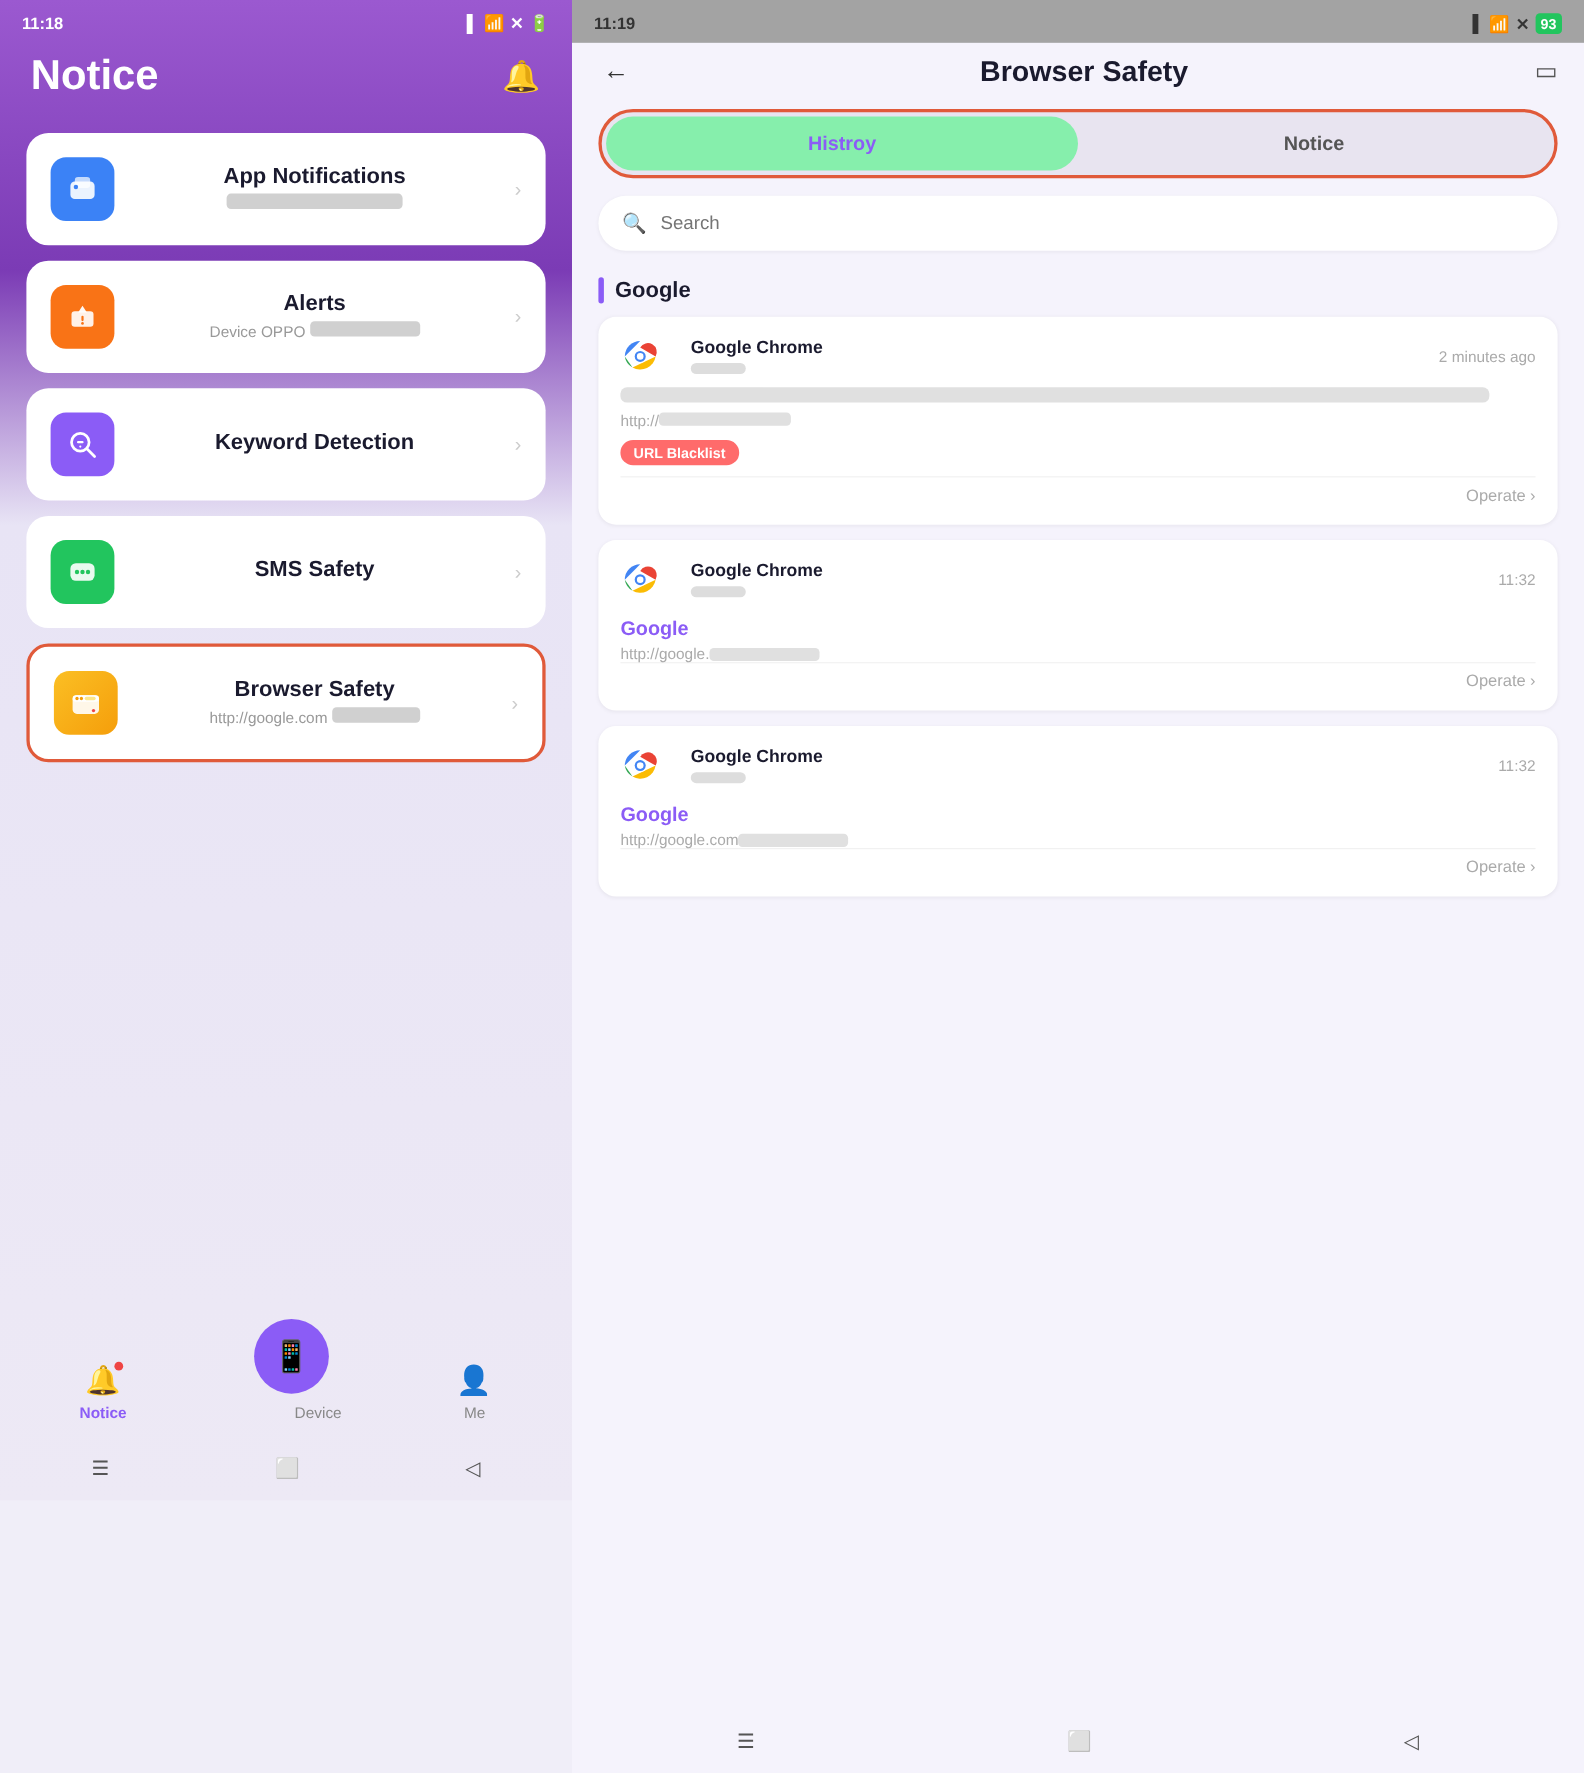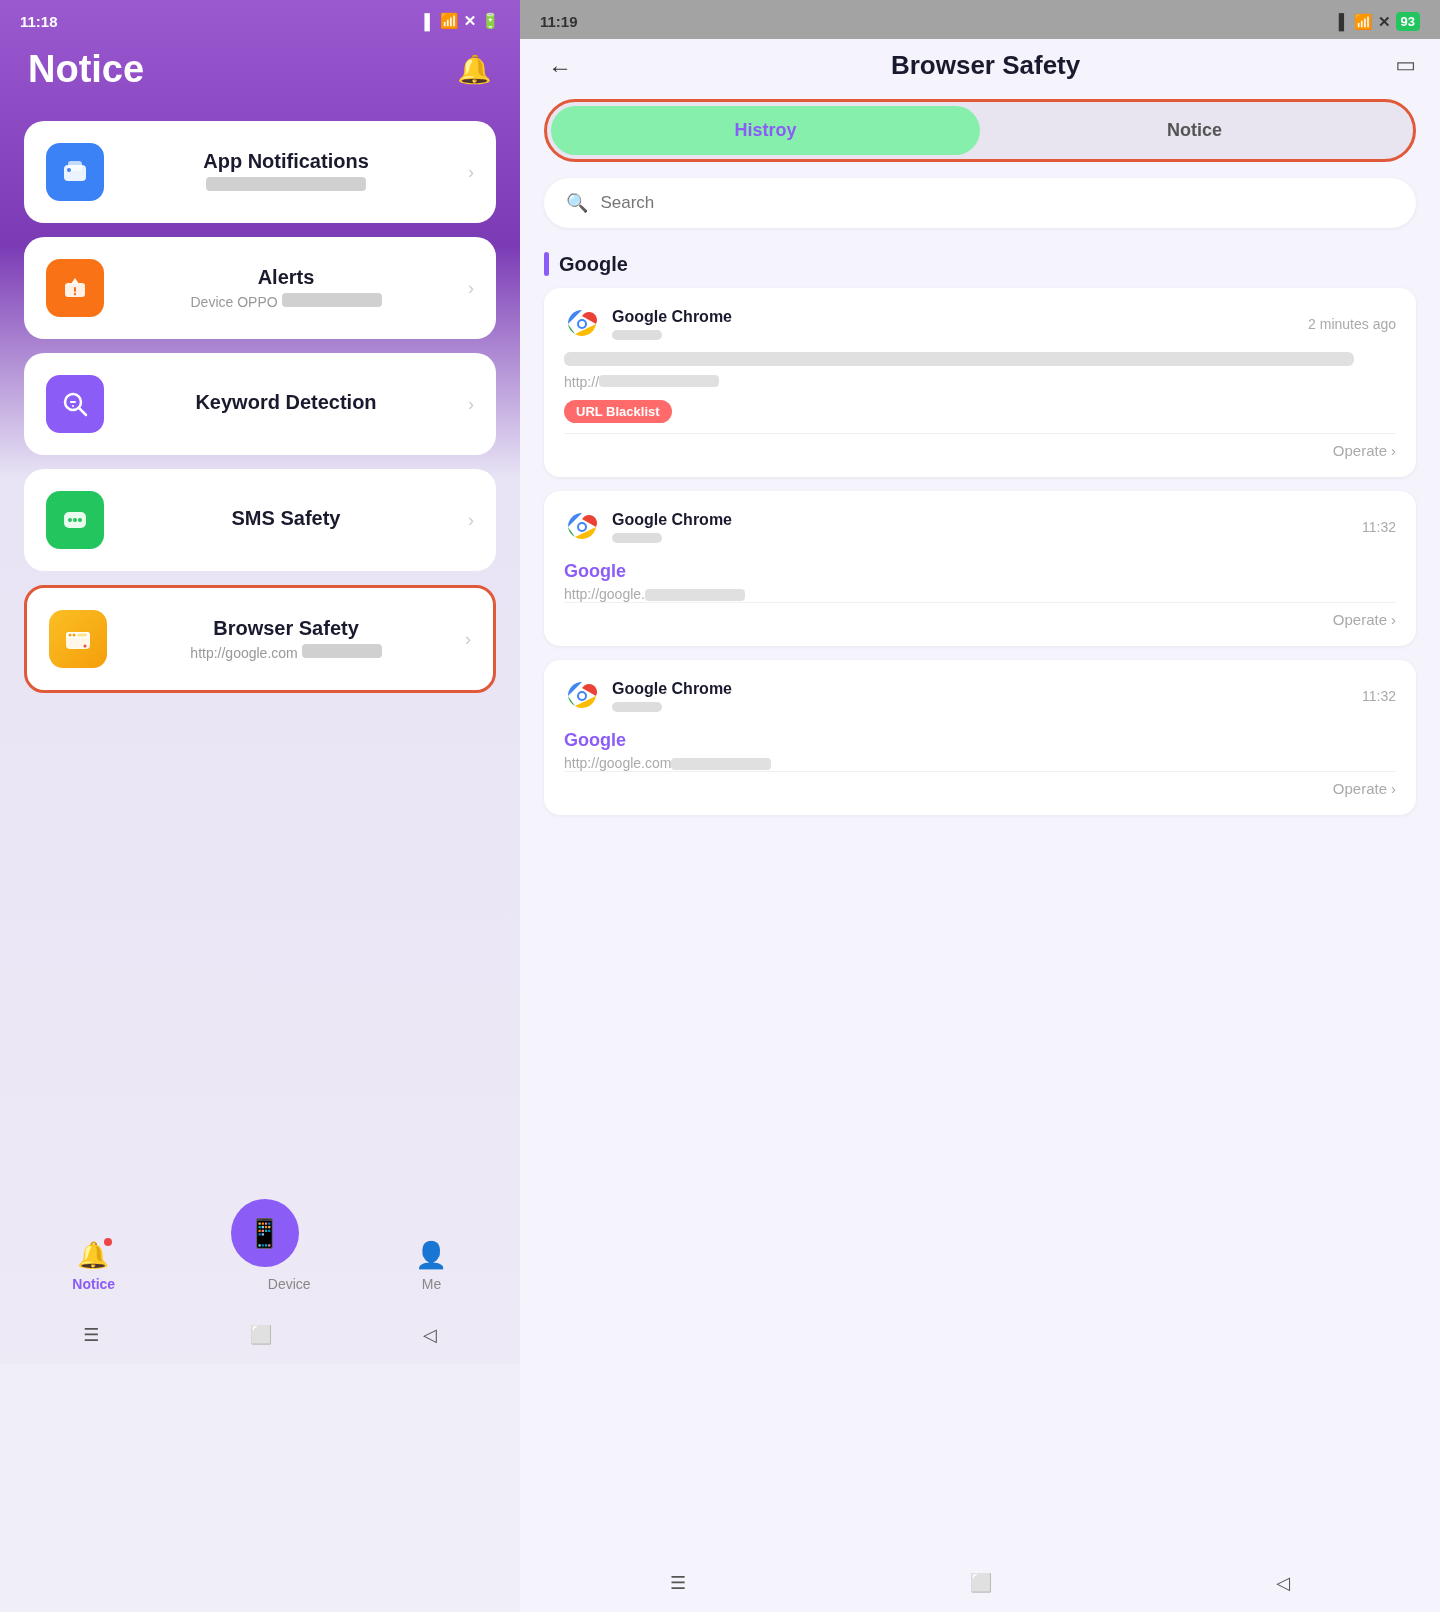--- a/index.html
+++ b/index.html
@@ -282,21 +282,21 @@
       box-shadow: 0 1px 4px rgba(0,0,0,0.06);
     }
 
     .card-header {
       display: flex;
       align-items: center;
       justify-content: space-between;
       margin-bottom: 10px;
     }
     .card-app-info {
-      display: flex; align-items: center; gap: 12px;
+      display: flex; align-items: center; gap: 28px;
     }
     .chrome-icon {
       width: 36px; height: 36px;
       border-radius: 50%;
       display: flex; align-items: center; justify-content: center;
       font-size: 20px;
     }
     .app-name {
       font-size: 16px;
       font-weight: 700;

